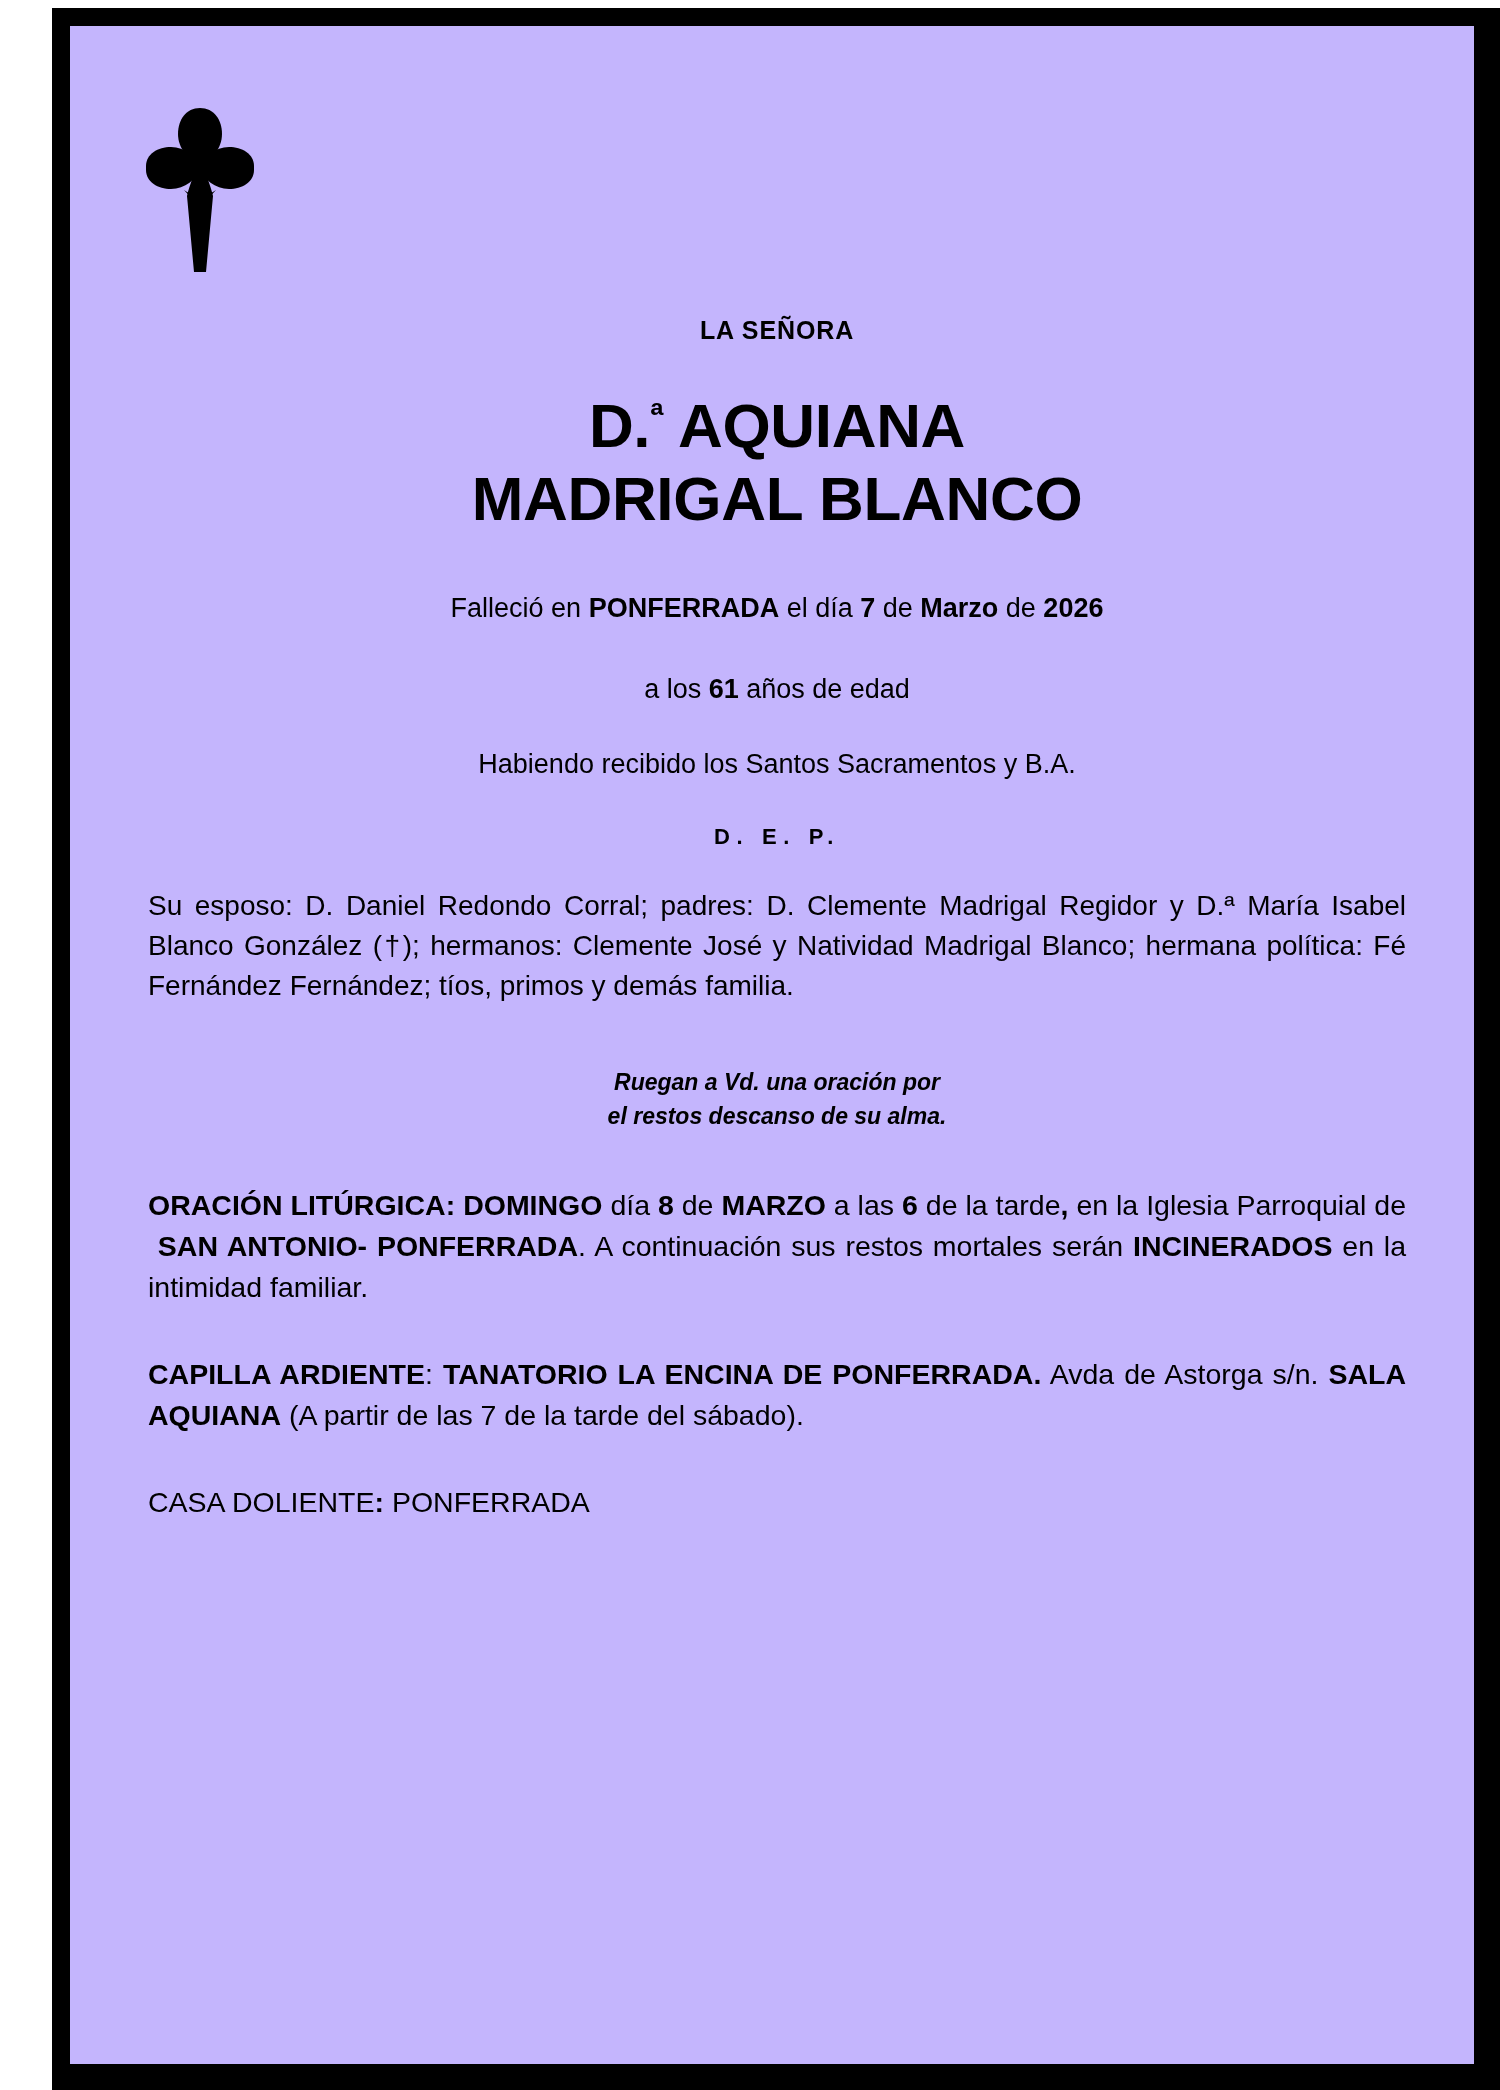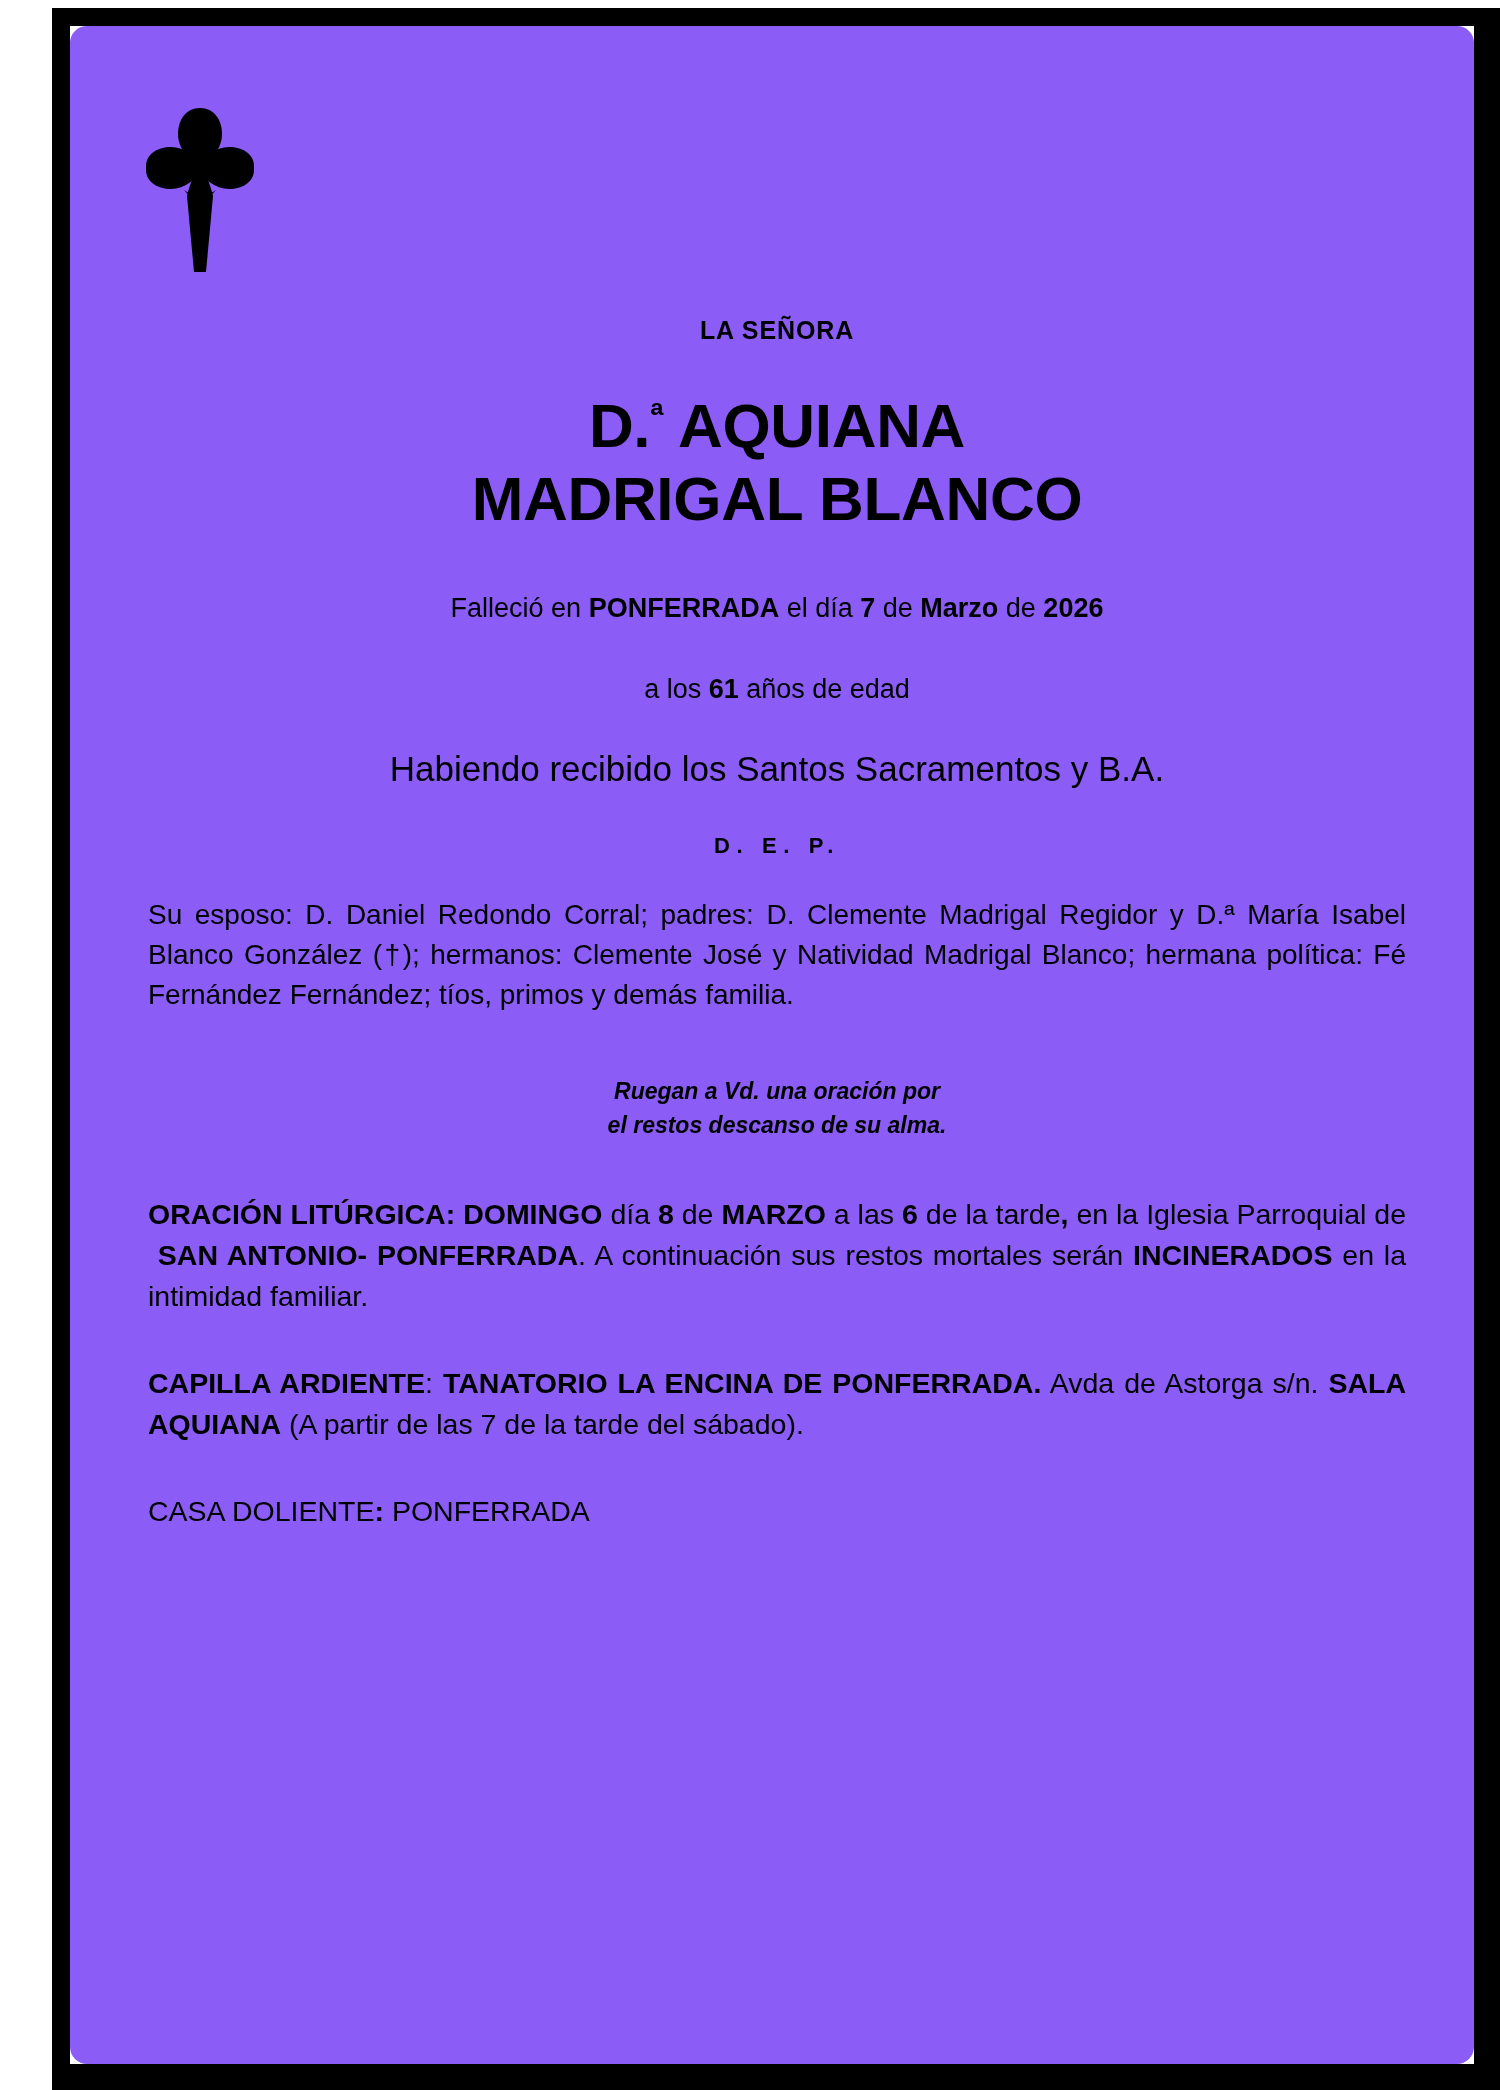--- a/index.html
+++ b/index.html
@@ -29,22 +29,21 @@
     border: 18px solid #000000;
     border-right-width: 26px;
     border-bottom-width: 26px;
     background: #ffffff;
   }
 
   #frame-inner {
     position: relative;
     width: 100%;
     height: 100%;
-    background: #8b5cf6;
-    border-radius: 17px;
+    background: #c4b5fd;
   }
 
   
   #cross-wrap {
     position: absolute;
     left: 70px;
     top: 78px;
     width: 120px;
     height: 170px;
   }
@@ -83,21 +82,21 @@
     color: #000;
     margin-top: 58px;
   }
   .line-age {
     font-size: 27px;
     font-weight: 400;
     color: #000;
     margin-top: 50px;
   }
   .line-sacraments {
-    font-size: 35px;
+    font-size: 27px;
     font-weight: 400;
     color: #000;
     margin-top: 44px;
   }
   .line-dep {
     font-size: 22px;
     font-weight: 700;
     letter-spacing: 0.30em;
     color: #000;
     margin-top: 44px;

